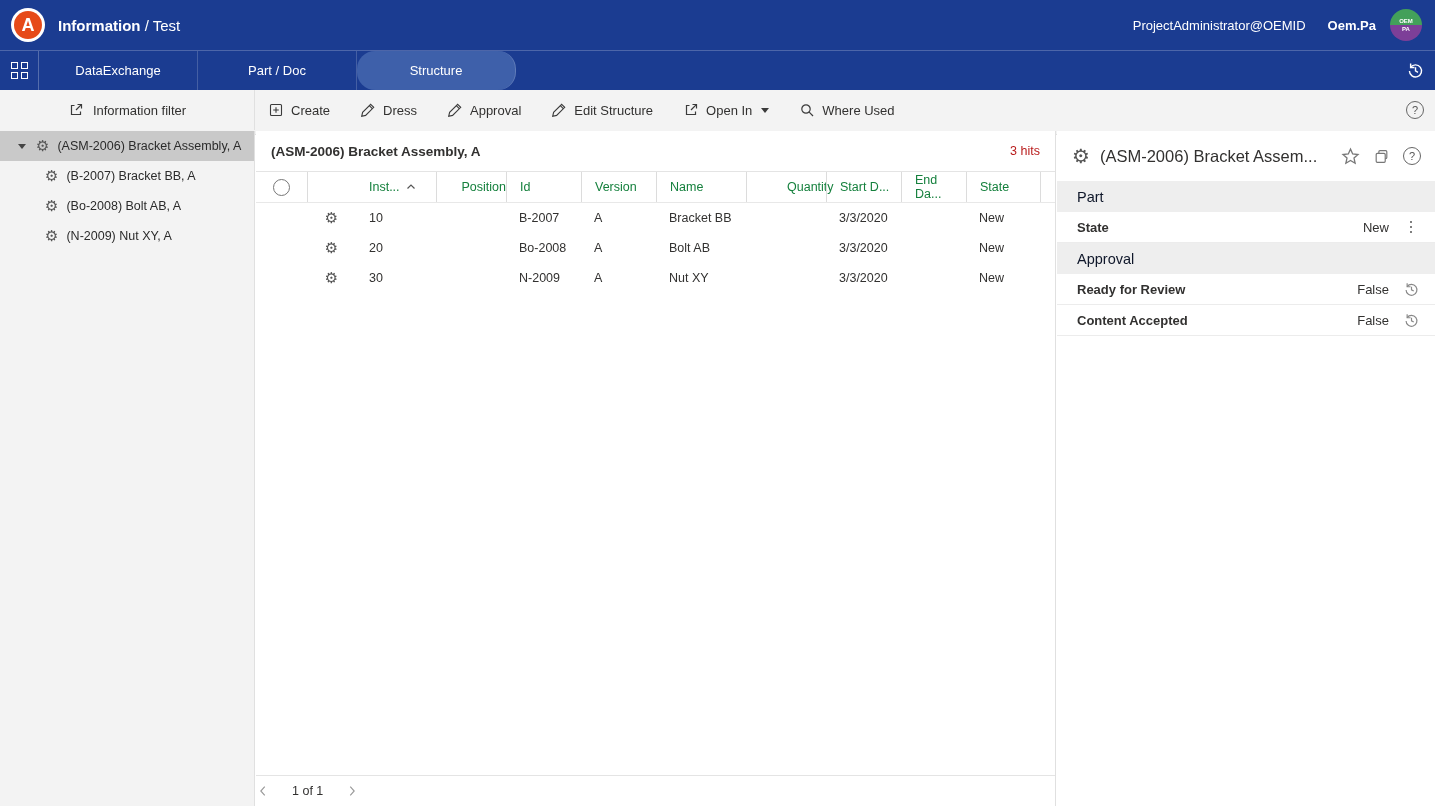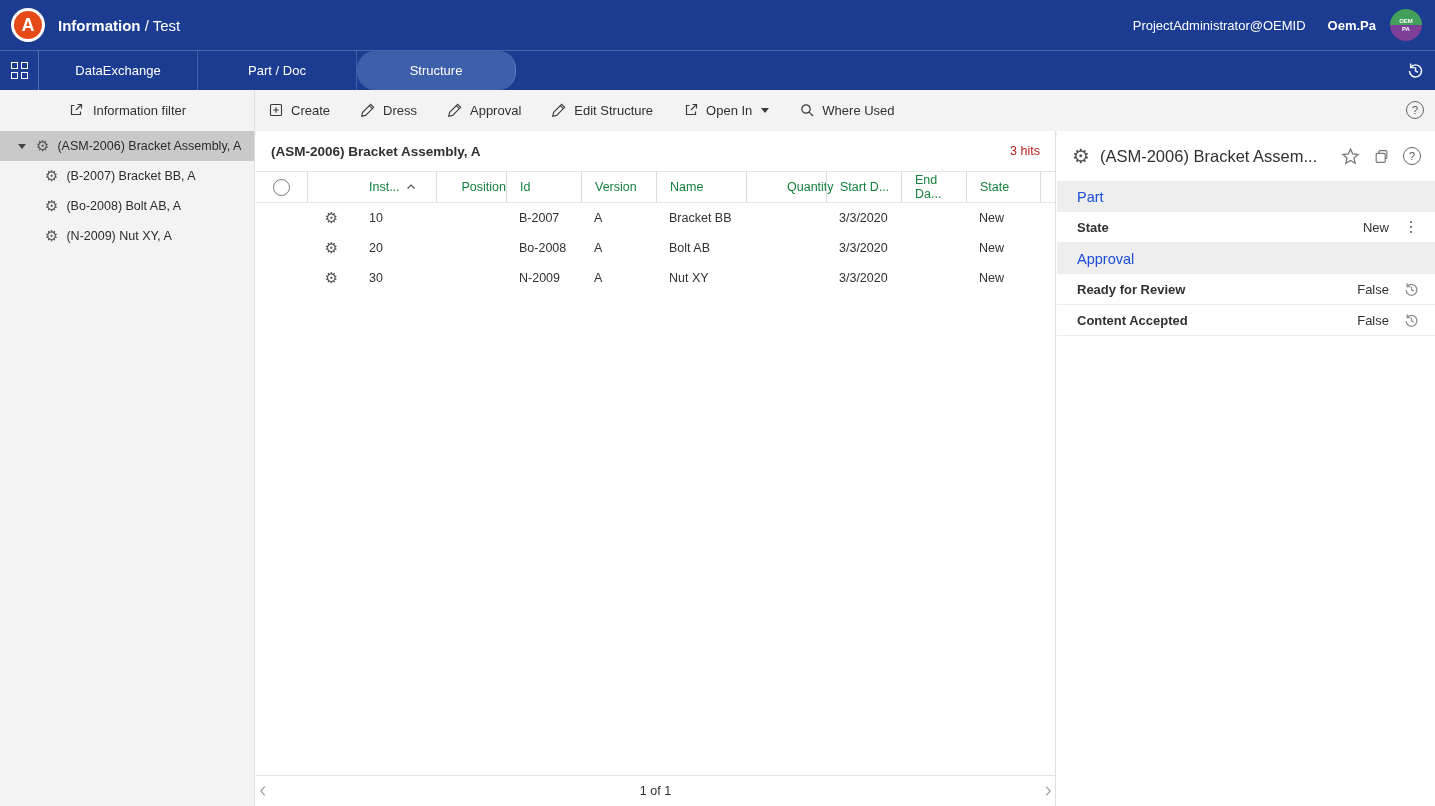--- a/index.html
+++ b/index.html
@@ -78,34 +78,34 @@
   .c1 { width:49px; justify-content:center; padding-left:0; }
   .c2 { width:80px; } .c3 { width:70px;justify-content:flex-end; } .c4 { width:75px; } .c5 { width:75px; }
   .c6 { width:90px; } .c7 { width:80px;padding-left:40px; } .c8 { width:75px; } .c9 { width:65px; } .c10 { width:75px; }
   .thead .c1, .thead .c3, .thead .c4, .thead .c5, .thead .c6, .thead .c7,
   .thead .c8, .thead .c9, .thead .c10 { border-left:1px solid #dcdcdc; }
   .thead .c10 { border-right:1px solid #dcdcdc; }
   .radio { width:17px; height:17px; border:1.5px solid #777; border-radius:50%; cursor:pointer; }
   .sort { margin-left:6px; display:flex; }
   .tbody { flex:1; }
   .trow { height:30px; display:flex; align-items:center; font-size:12.5px; color:#323130; cursor:pointer; }
-  .pager { height:31px; border-top:1px solid #e4e4e4; display:flex; align-items:center; justify-content:space-between; gap:22px; }
+  .pager { height:31px; border-top:1px solid #e4e4e4; display:flex; align-items:center; justify-content:flex-start; gap:22px; }
   .pg-btn { display:flex; cursor:pointer; }
   .pg-lbl { font-size:12.5px; color:#323130; }
 
   
   .details { position:absolute; top:131px; left:1057px; width:378px; height:675px; background:#fff; }
   .d-head { height:50px; display:flex; align-items:center; padding:0 14px 0 15px; }
   .d-head .gear { font-size:20px; color:#555; }
   .d-title { font-size:16.5px; color:#323130; margin-left:10px; white-space:nowrap; overflow:hidden;
     text-overflow:ellipsis; max-width:228px; }
   .d-icons { margin-left:auto; display:flex; align-items:center; gap:13px; }
   .d-icons > span { cursor:pointer; display:flex; }
   .d-section { height:31px; background:#eee; display:flex; align-items:center; padding-left:20px;
-    font-size:14.5px; color:#1d4ed8; }
+    font-size:14.5px; color:#0f172a; }
   .d-row { height:31px; display:flex; align-items:center; padding:0 12px 0 20px;
     border-bottom:1px solid #ececec; }
   .d-row .dl { font-weight:bold; font-size:13px; flex:1; }
   .d-row .dv { font-size:13px; }
   .d-row .act { width:24px; display:flex; justify-content:center; margin-left:10px; cursor:pointer; }
   .dots { display:flex; flex-direction:column; gap:2.5px; }
   .dots i { width:2.5px; height:2.5px; border-radius:50%; background:#555; }
 
   svg { display:block; }
 </style>

